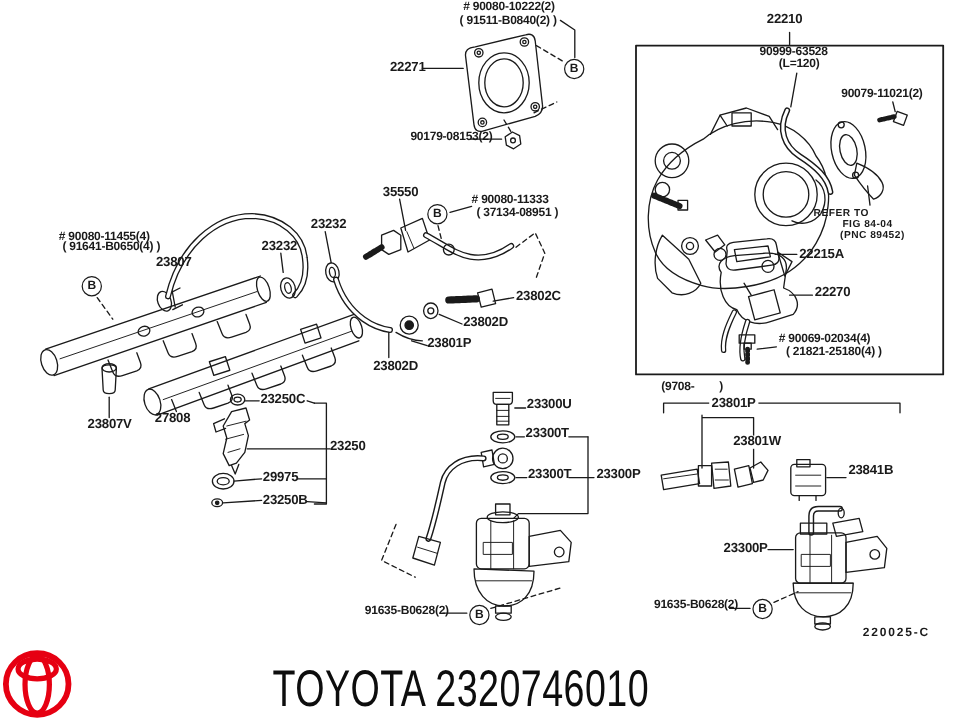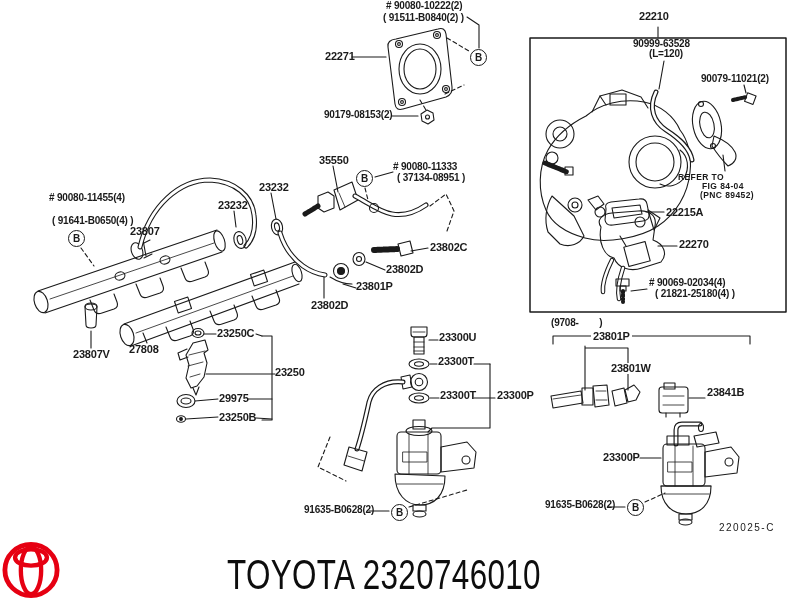--- a/index.html
+++ b/index.html
@@ -6,21 +6,21 @@
   .stage{position:relative;width:800px;height:600px;background:#ffffff;overflow:hidden;
          font-family:"Liberation Sans",sans-serif;color:#1a1a1a;}
   .art{position:absolute;left:0;top:0;}
   .lbl{position:absolute;white-space:pre;font-weight:700;font-size:11px;letter-spacing:-0.2px;line-height:1;}
   .sm{font-size:10px;}
   .xs{font-size:8.5px;letter-spacing:0.4px;}
   .bg{background:#fff;padding:0 2px;}
   .callout{position:absolute;width:15px;height:15px;border:1.6px solid #1a1a1a;border-radius:50%;
            display:flex;align-items:center;justify-content:center;
            font-size:10px;font-weight:700;background:#fff;line-height:1;}
-  .code{position:absolute;font-weight:400;font-size:10px;letter-spacing:1.5px;}
+  .code{position:absolute;font-weight:700;font-size:10px;letter-spacing:1.5px;}
   .footer-text{position:absolute;left:227px;top:550px;font-size:43px;font-weight:400;
                transform:scaleX(0.73);transform-origin:0 0;color:#0d0d0d;letter-spacing:0.5px;}
   .logo{position:absolute;left:2px;top:541px;width:58px;height:58px;}
 </style>
 </head>
 <body>
 
 <div class="stage">
 
   <svg class="art" width="800" height="600" viewBox="0 0 800 600" fill="none" stroke="#1a1a1a" stroke-width="1.1" stroke-linecap="round" stroke-linejoin="round">
@@ -269,35 +269,35 @@
       <ellipse cx="685.5" cy="522" rx="6.5" ry="3"></ellipse>
       <path d="M640,458 L661,458"></path>
       <path d="M608,507 H625"></path>
       <path d="M645,502 L665,493" stroke-dasharray="4 3"></path>
     </g>
   </svg>
 
   <div class="lbl sm" style="left:386px;top:1px"># 90080-10222(2)</div>
   <div class="lbl sm" style="left:383px;top:13px">( 91511-B0840(2) )</div>
   <div class="lbl" style="left:325px;top:51px">22271</div>
-  <div class="lbl sm" style="left:324px;top:110px">90179-08153(2)</div>
+  <div class="lbl sm" style="left:342px;top:110px">90179-08153(2)</div>
   <div class="lbl" style="left:639px;top:11px">22210</div>
   <div class="lbl sm" style="left:633px;top:39px">90999-63528</div>
   <div class="lbl sm" style="left:649px;top:49px">(L=120)</div>
   <div class="lbl sm" style="left:701px;top:74px">90079-11021(2)</div>
   <div class="lbl xs" style="left:678px;top:173px">REFER TO</div>
   <div class="lbl xs" style="left:702px;top:182px">FIG 84-04</div>
   <div class="lbl xs" style="left:700px;top:191px">(PNC 89452)</div>
   <div class="lbl" style="left:666px;top:207px">22215A</div>
   <div class="lbl" style="left:679px;top:239px">22270</div>
   <div class="lbl sm" style="left:649px;top:278px"># 90069-02034(4)</div>
   <div class="lbl sm" style="left:655px;top:289px">( 21821-25180(4) )</div>
   <div class="lbl sm" style="left:49px;top:193px"># 90080-11455(4)</div>
-  <div class="lbl sm" style="left:52px;top:216px">( 91641-B0650(4) )</div>
-  <div class="lbl" style="left:130px;top:226px">23807</div>
+  <div class="lbl sm" style="left:52px;top:201px">( 91641-B0650(4) )</div>
+  <div class="lbl" style="left:130px;top:214px">23807</div>
   <div class="lbl" style="left:259px;top:182px">23232</div>
   <div class="lbl" style="left:218px;top:200px">23232</div>
   <div class="lbl" style="left:319px;top:155px">35550</div>
   <div class="lbl sm" style="left:393px;top:162px"># 90080-11333</div>
   <div class="lbl sm" style="left:397px;top:173px">( 37134-08951 )</div>
   <div class="lbl" style="left:430px;top:242px">23802C</div>
   <div class="lbl" style="left:386px;top:264px">23802D</div>
   <div class="lbl" style="left:356px;top:281px">23801P</div>
   <div class="lbl" style="left:311px;top:300px">23802D</div>
   <div class="lbl" style="left:73px;top:349px">23807V</div>

